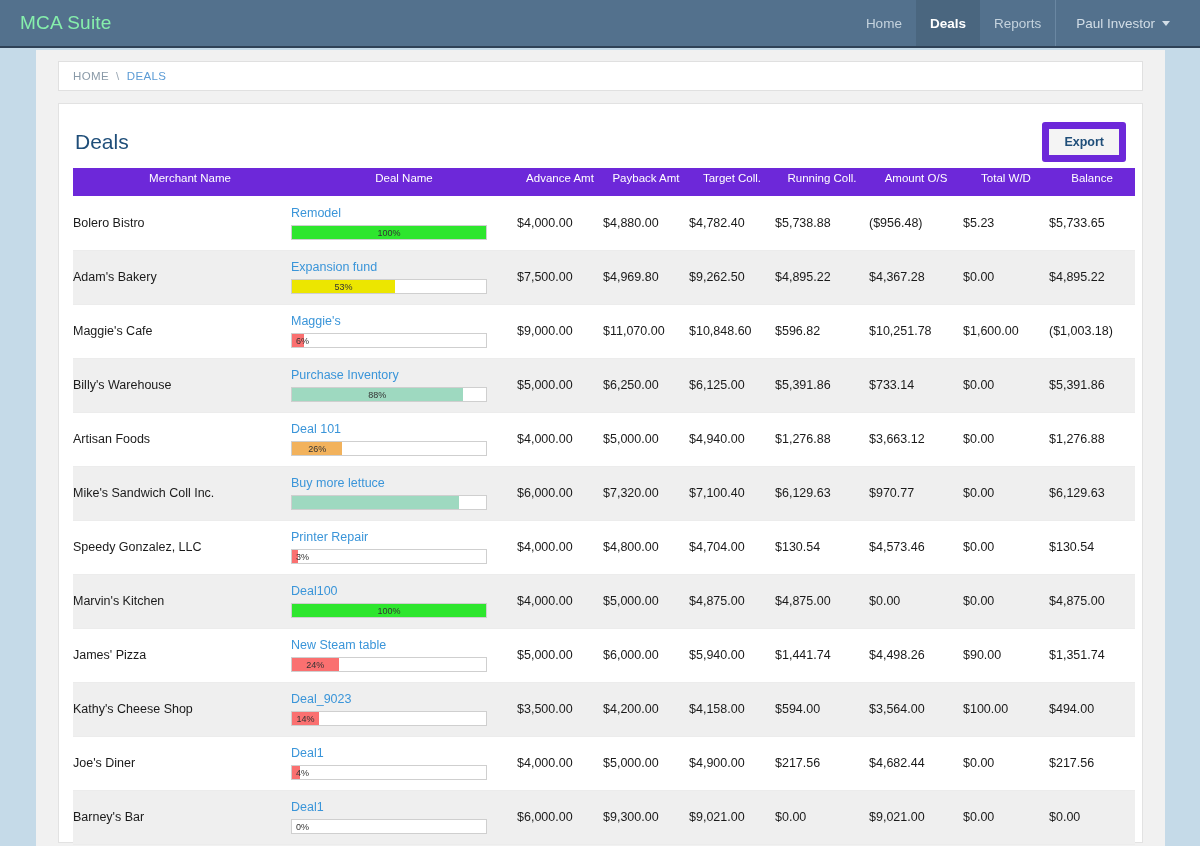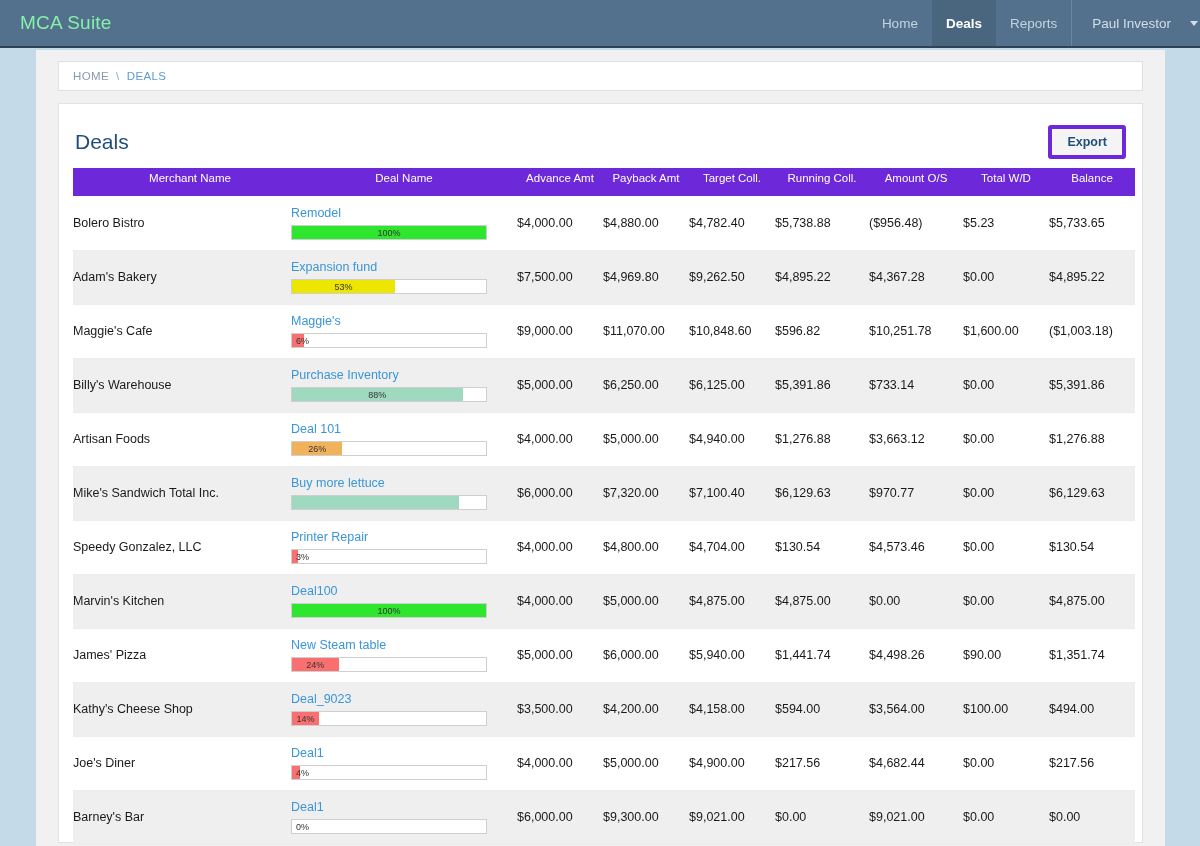--- a/index.html
+++ b/index.html
@@ -30,21 +30,21 @@
     color: #c5d3de; font-size: 13.5px;
     padding: 0 14px; display: flex; align-items: center;
     text-decoration: none; cursor: pointer;
   }
   .nav-link.active {
     color: #ffffff; font-weight: bold;
     background: #4a667f;
   }
   .nav-user {
     color: #d3dee7; font-size: 13.5px;
-    padding: 0 2px 0 20px; display: flex; align-items: center; gap: 19px;
+    padding: 0 30px 0 20px; display: flex; align-items: center; gap: 7px;
     border-left: 1px solid #6a87a2;
     cursor: pointer;
   }
   .caret {
     width: 0; height: 0;
     border-left: 4.5px solid transparent;
     border-right: 4.5px solid transparent;
     border-top: 5px solid #d3dee7;
     display: inline-block;
   }
@@ -82,21 +82,21 @@
     padding: 0 2px 0 2px;
     height: 40px;
   }
   .page-title {
     font-size: 21px; color: #1f4e79; font-weight: normal;
     margin: 0;
   }
   .head-spacer { flex: 1; }
   .btn-export {
     background: #f4f4f4;
-    border: 4px solid #6d28d9;
+    border: 7px solid #6d28d9;
     border-radius: 3px;
     color: #1f4e79;
     font-weight: bold;
     font-size: 12.5px;
     padding: 6px 15px;
     cursor: pointer;
     font-family: "Liberation Sans", sans-serif;
   }
 
   
@@ -289,21 +289,21 @@
             </td>
             <td>$4,000.00</td>
             <td>$5,000.00</td>
             <td>$4,940.00</td>
             <td>$1,276.88</td>
             <td>$3,663.12</td>
             <td>$0.00</td>
             <td>$1,276.88</td>
           </tr>
           <tr class="alt">
-            <td class="merchant">Mike's Sandwich Total Inc.</td>
+            <td class="merchant">Mike's Sandwich Coll Inc.</td>
             <td class="dealcell">
               <span class="deal-link">Buy more lettuce</span>
               <div class="pbar">
                 <div class="pbar-fill" style="width: 86%; background: rgb(158, 217, 192);"></div>
                 <div class="pbar-label inside" style="width: 86%; margin-top: 44px;">86%</div>
               </div>
             </td>
             <td>$6,000.00</td>
             <td>$7,320.00</td>
             <td>$7,100.40</td>

